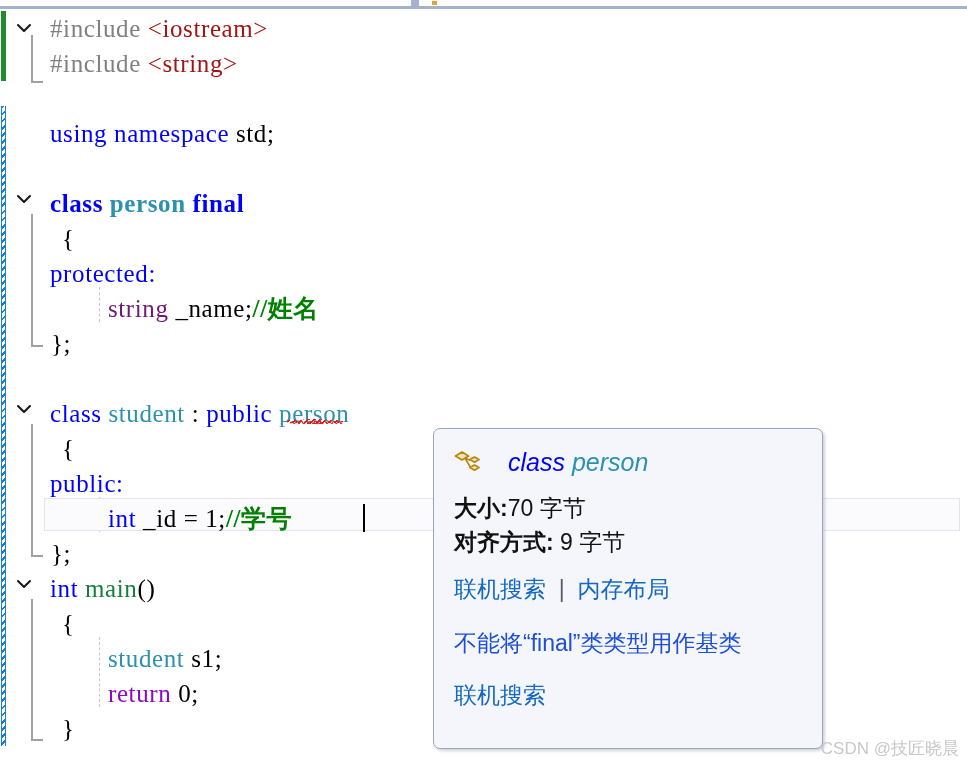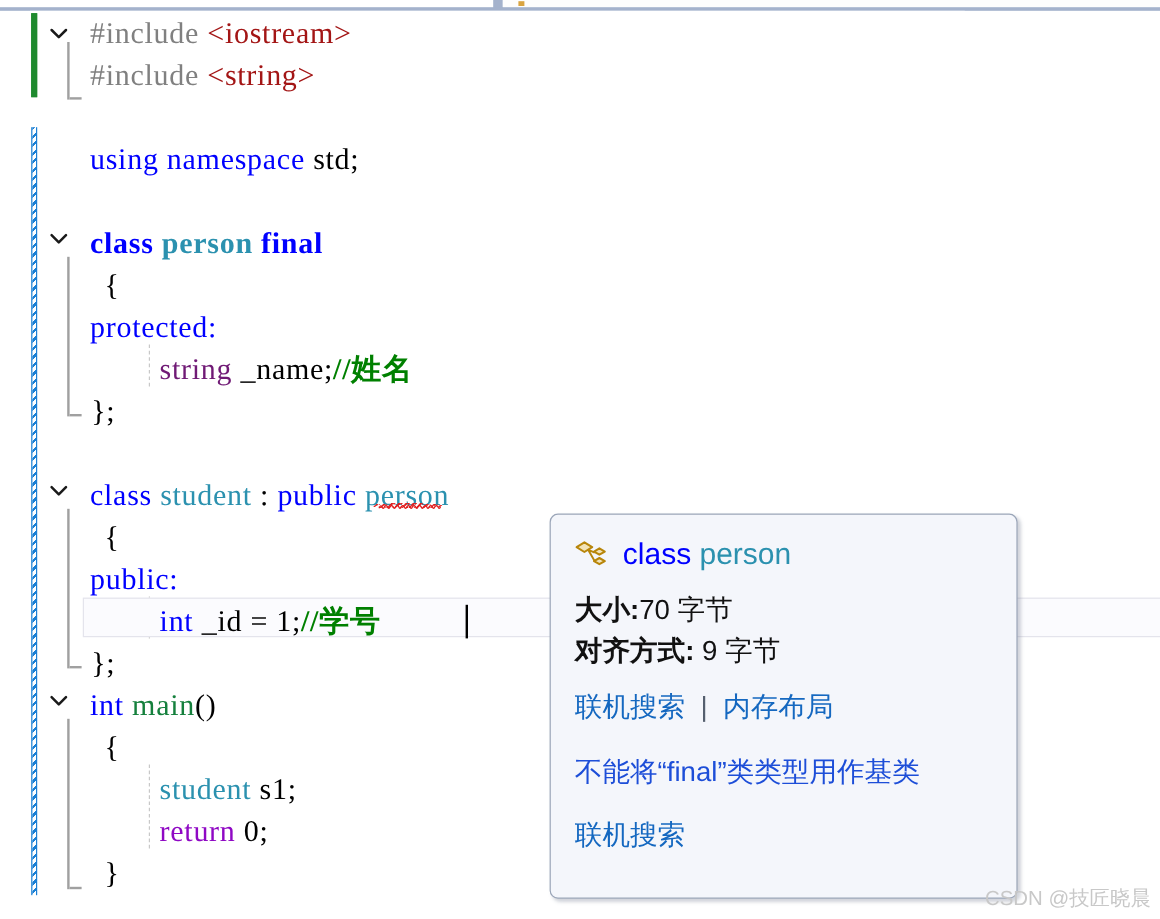--- a/index.html
+++ b/index.html
@@ -53,21 +53,20 @@
     width: 5px; height: 4px;
     background: #d9a441;
   }
 
   
   .editor {
     position: absolute;
     left: 0; top: 9px;
     width: 779px; height: 757px;
     background: #ffffff;
-    margin-left: 25px;
   }
 
   
   .gutter-bar {
     position: absolute;
     left: 1px;
     width: 5px;
   }
   .gutter-bar.saved {
     background: #1f8a2e;
@@ -197,22 +196,23 @@
     background: #f4f6fb;
     border: 1px solid #9aa5b8;
     border-radius: 7px;
     box-shadow: 2px 2px 3px rgba(120,130,150,0.35);
     padding: 14px 18px 10px 20px;
     font-family: "Liberation Sans", "DejaVu Sans", sans-serif;
   }
   .tt-title-row {
     display: flex;
     align-items: center;
-    gap: 10px;
+    gap: 24px;
     height: 38px;
+    font-style: italic;
   }
   .tt-icon { width: 30px; height: 26px; flex: 0 0 auto; }
   .tt-title {
     font-size: 25px;
     white-space: pre;
   }
   .tt-kw  { color: #0000ff; }
   .tt-nm  { color: #2b91af; }
 
   .tt-row {

